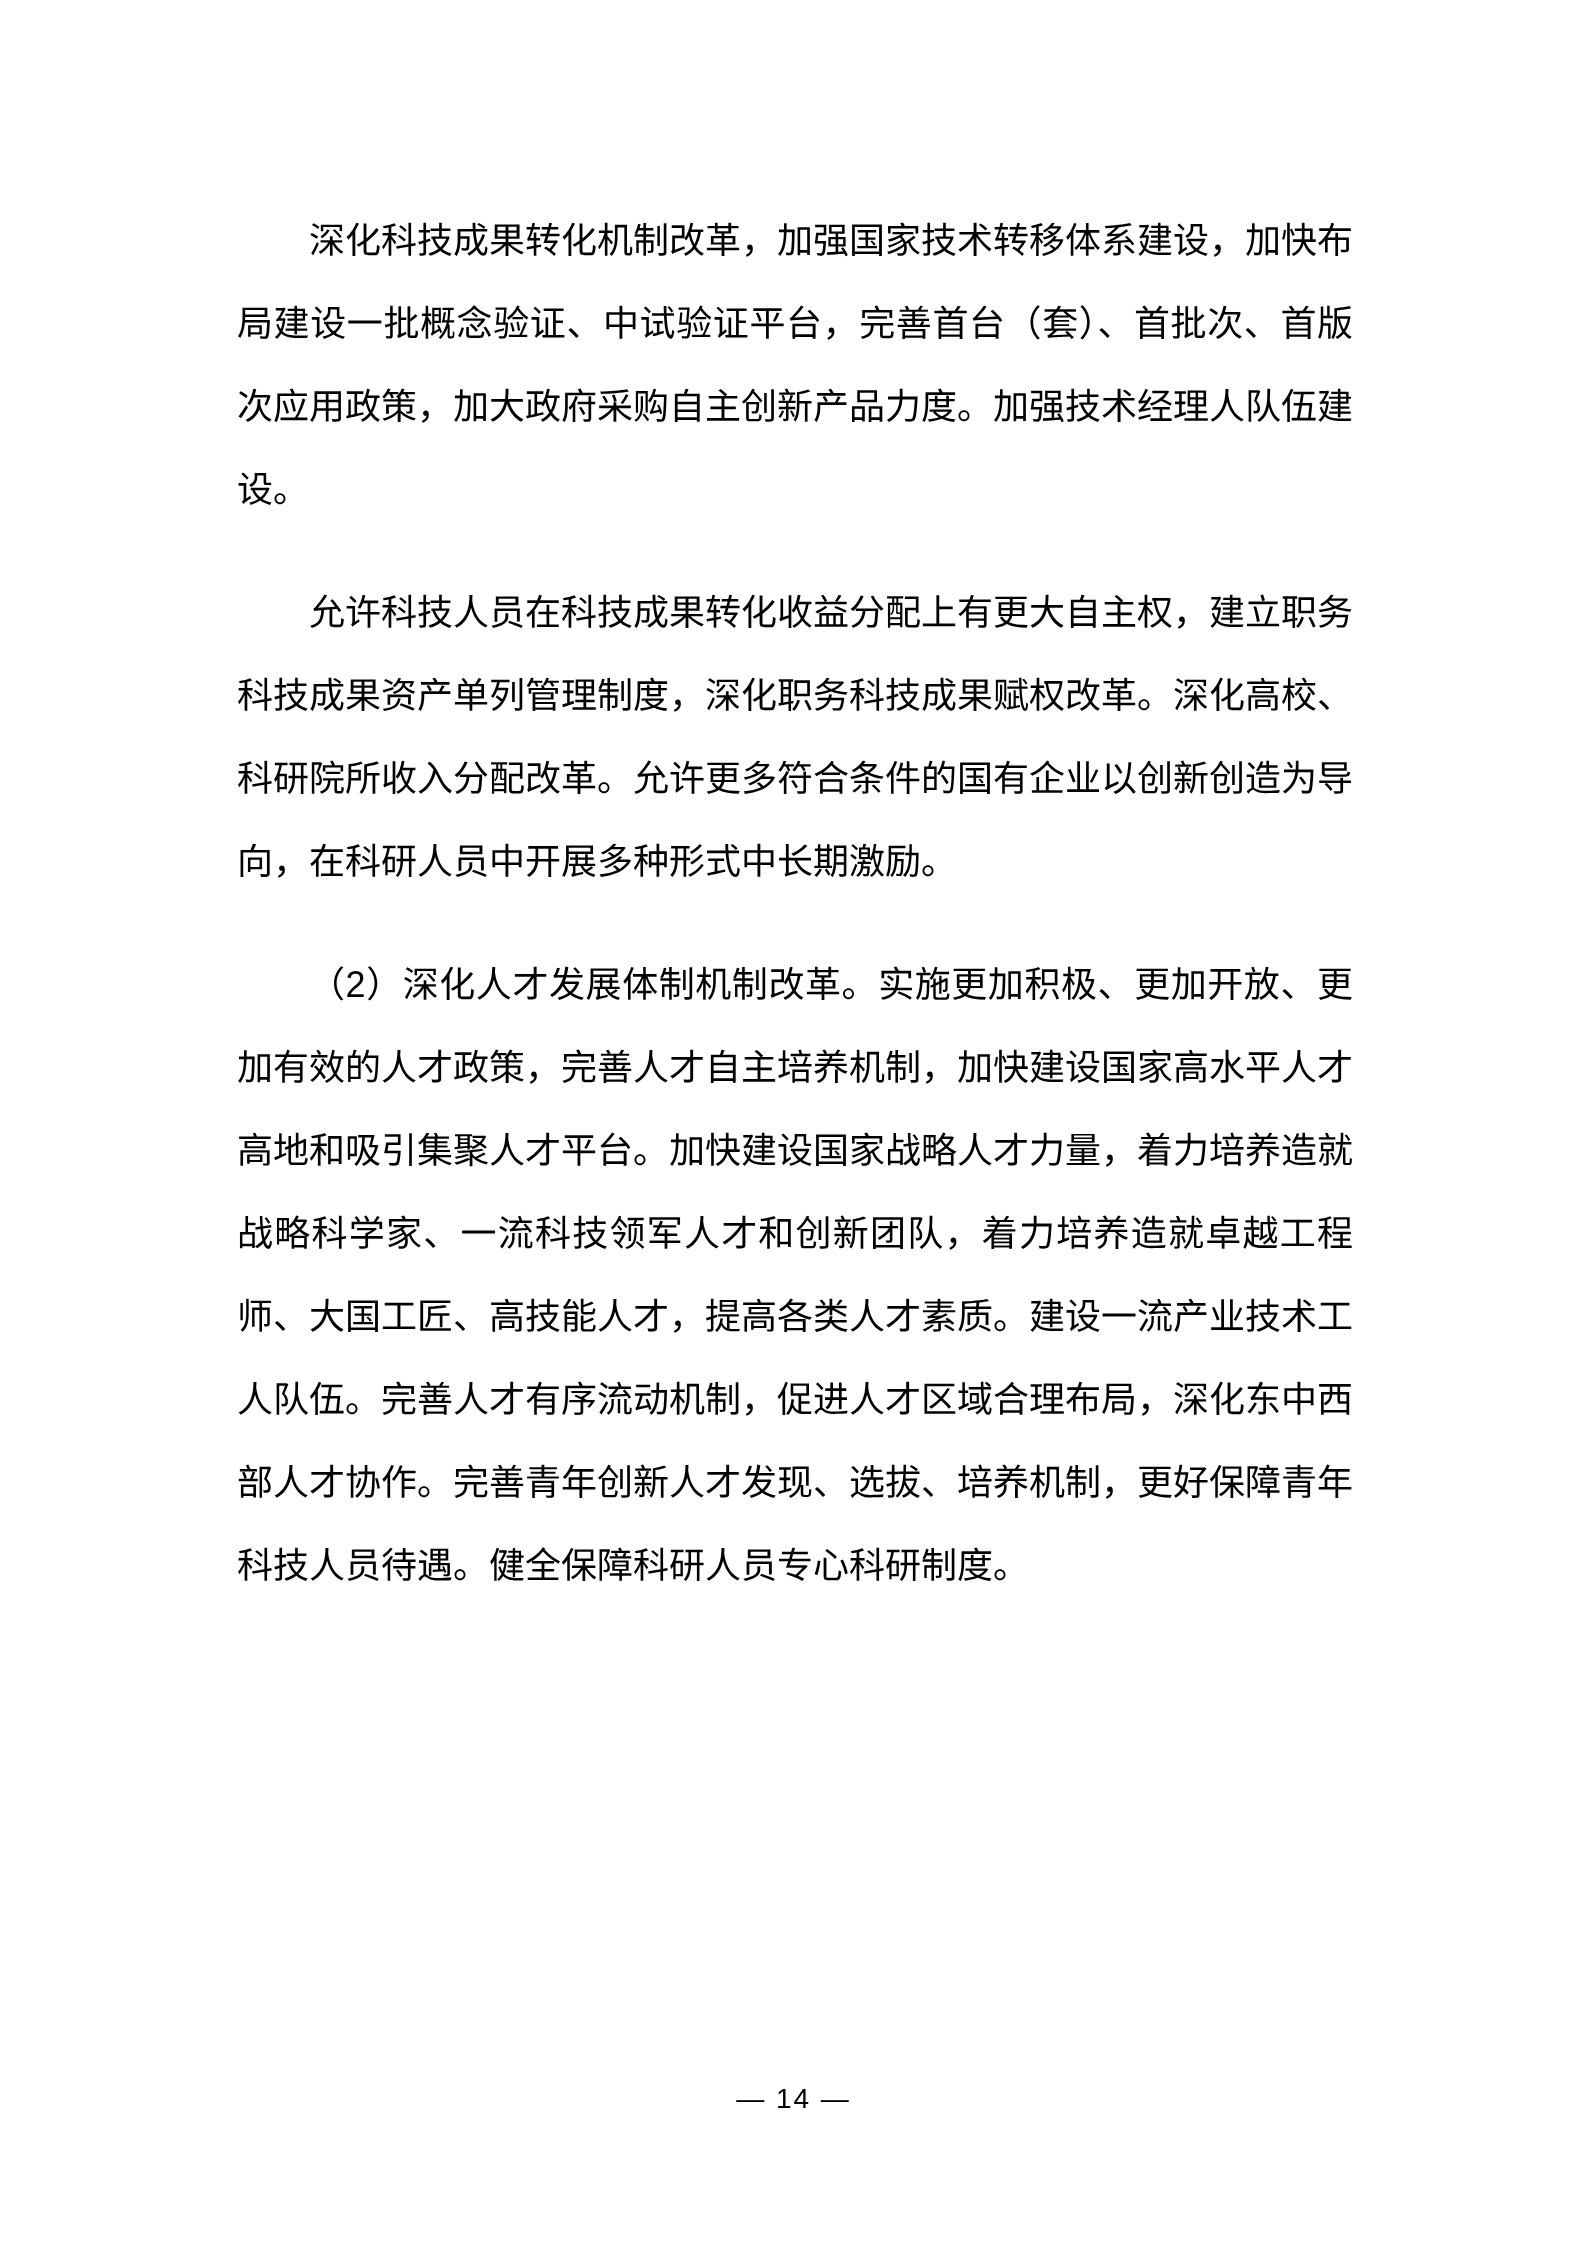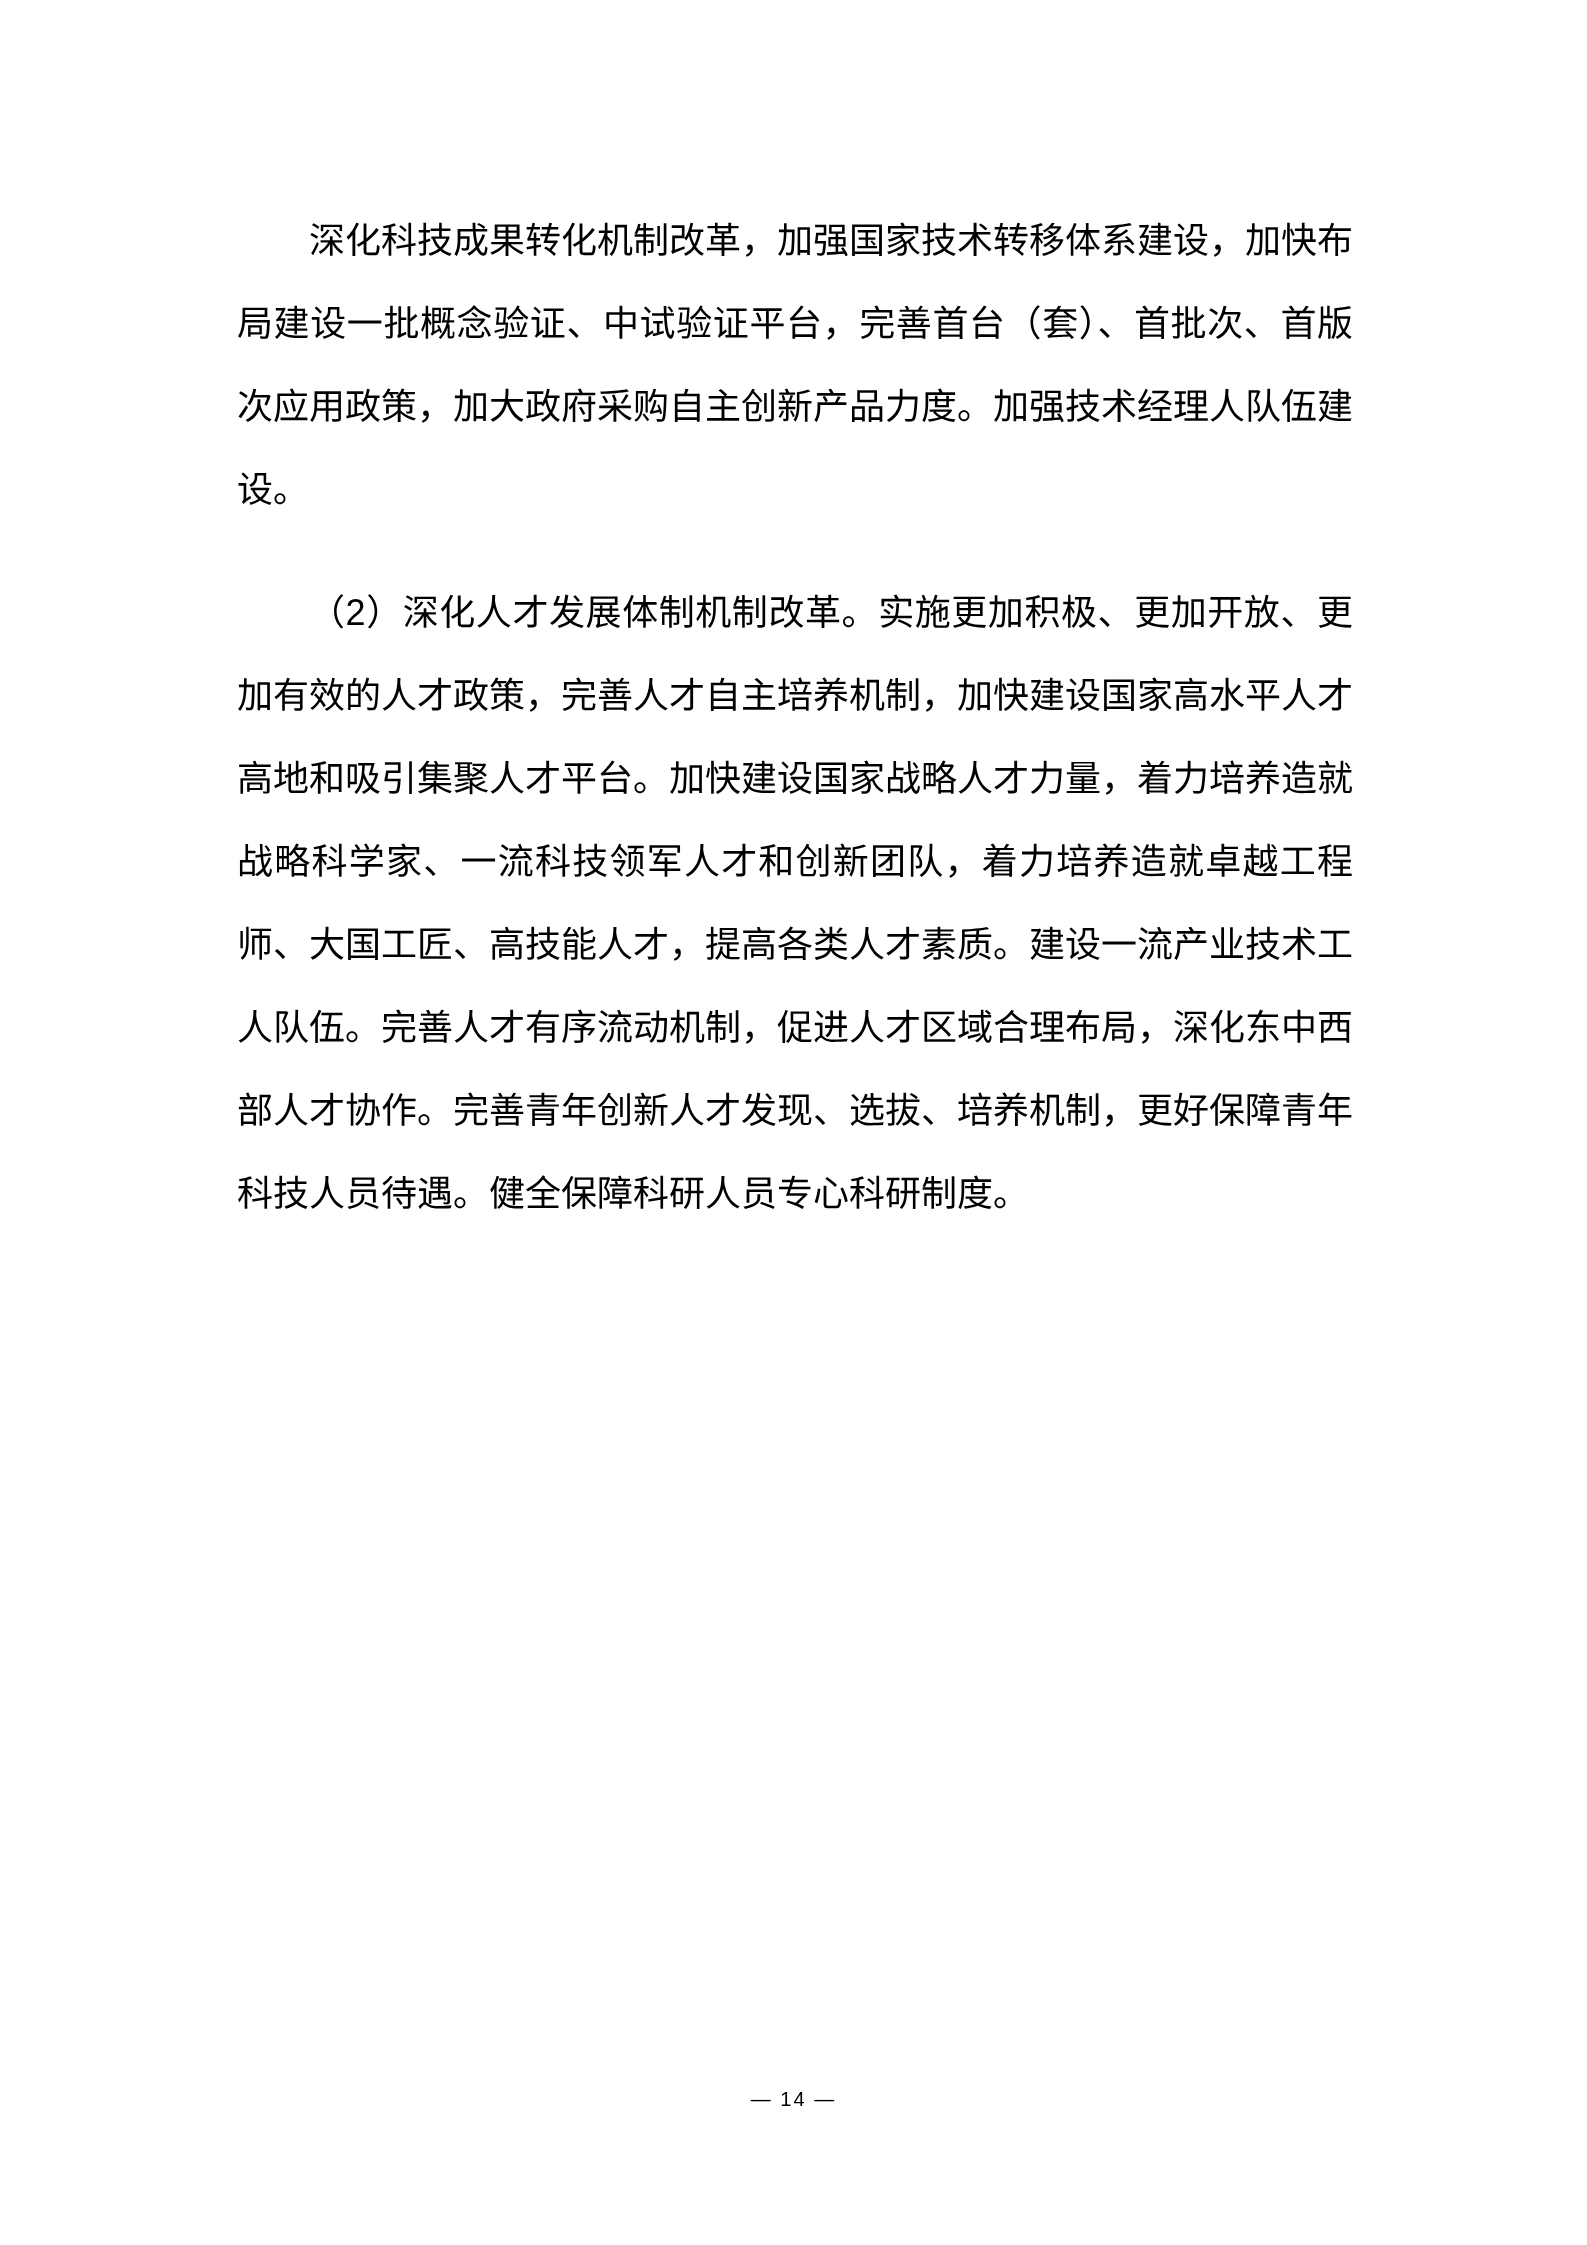--- a/index.html
+++ b/index.html
@@ -37,30 +37,31 @@
     margin-bottom: 0;
   }
   .footer {
     position: absolute;
     top: 2078px;
     left: 0;
     width: 100%;
     text-align: center;
   }
   .page-num {
-    font-size: 20px;
+    font-size: 28px;
     line-height: 34px;
     color: #000000;
     letter-spacing: 2px;
   }
 </style>
 </head>
 <body>
 
 <div class="page">
   <main class="content">
     <p class="para">深化科技成果转化机制改革，加强国家技术转移体系建设，加快布局建设一批概念验证、中试验证平台，完善首台（套）、首批次、首版次应用政策，加大政府采购自主创新产品力度。加强技术经理人队伍建设。</p>
+    <p class="para">允许科技人员在科技成果转化收益分配上有更大自主权，建立职务科技成果资产单列管理制度，深化职务科技成果赋权改革。深化高校、科研院所收入分配改革。允许更多符合条件的国有企业以创新创造为导向，在科研人员中开展多种形式中长期激励。</p>
     <p class="para">（2）深化人才发展体制机制改革。实施更加积极、更加开放、更加有效的人才政策，完善人才自主培养机制，加快建设国家高水平人才高地和吸引集聚人才平台。加快建设国家战略人才力量，着力培养造就战略科学家、一流科技领军人才和创新团队，着力培养造就卓越工程师、大国工匠、高技能人才，提高各类人才素质。建设一流产业技术工人队伍。完善人才有序流动机制，促进人才区域合理布局，深化东中西部人才协作。完善青年创新人才发现、选拔、培养机制，更好保障青年科技人员待遇。健全保障科研人员专心科研制度。</p>
   </main>
   <footer class="footer">
     <span class="page-num">— 14 —</span>
   </footer>
 </div>
 
 </body></html>

